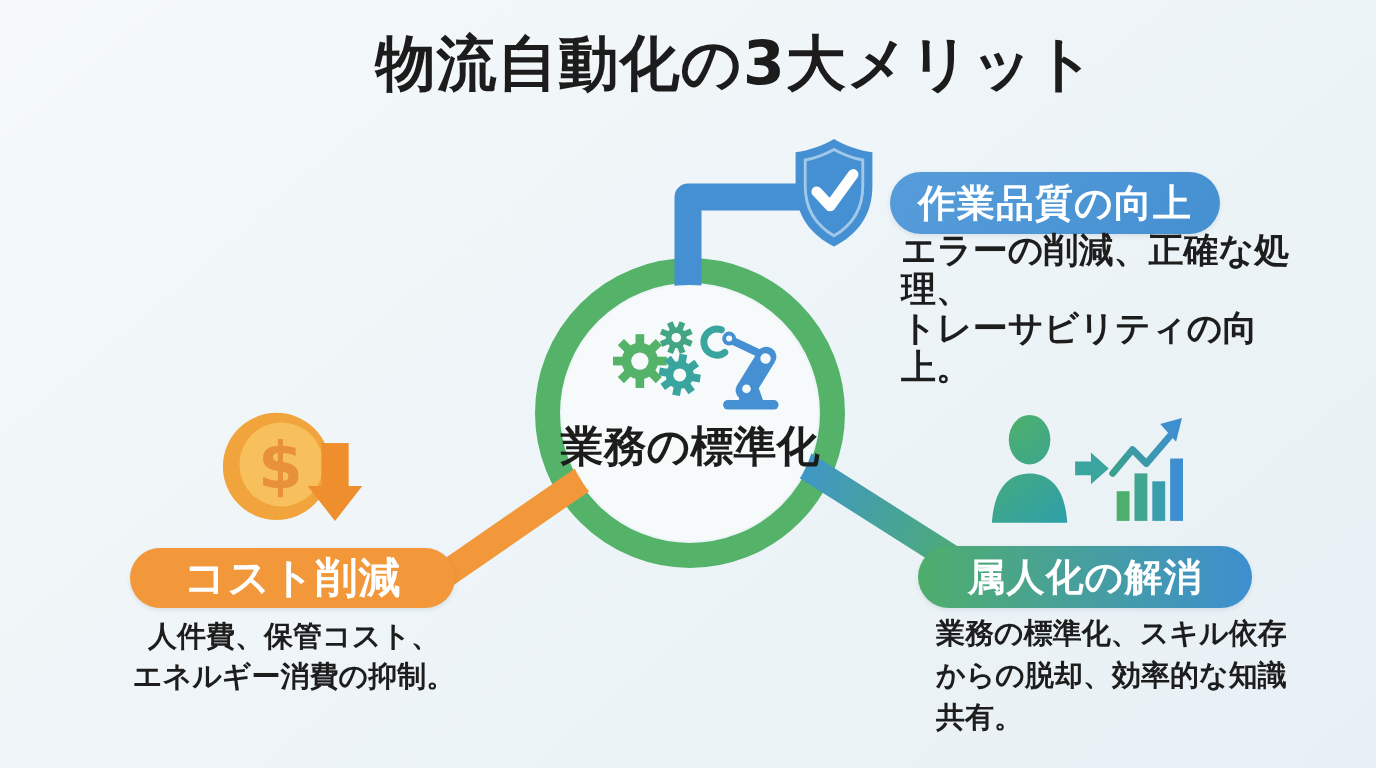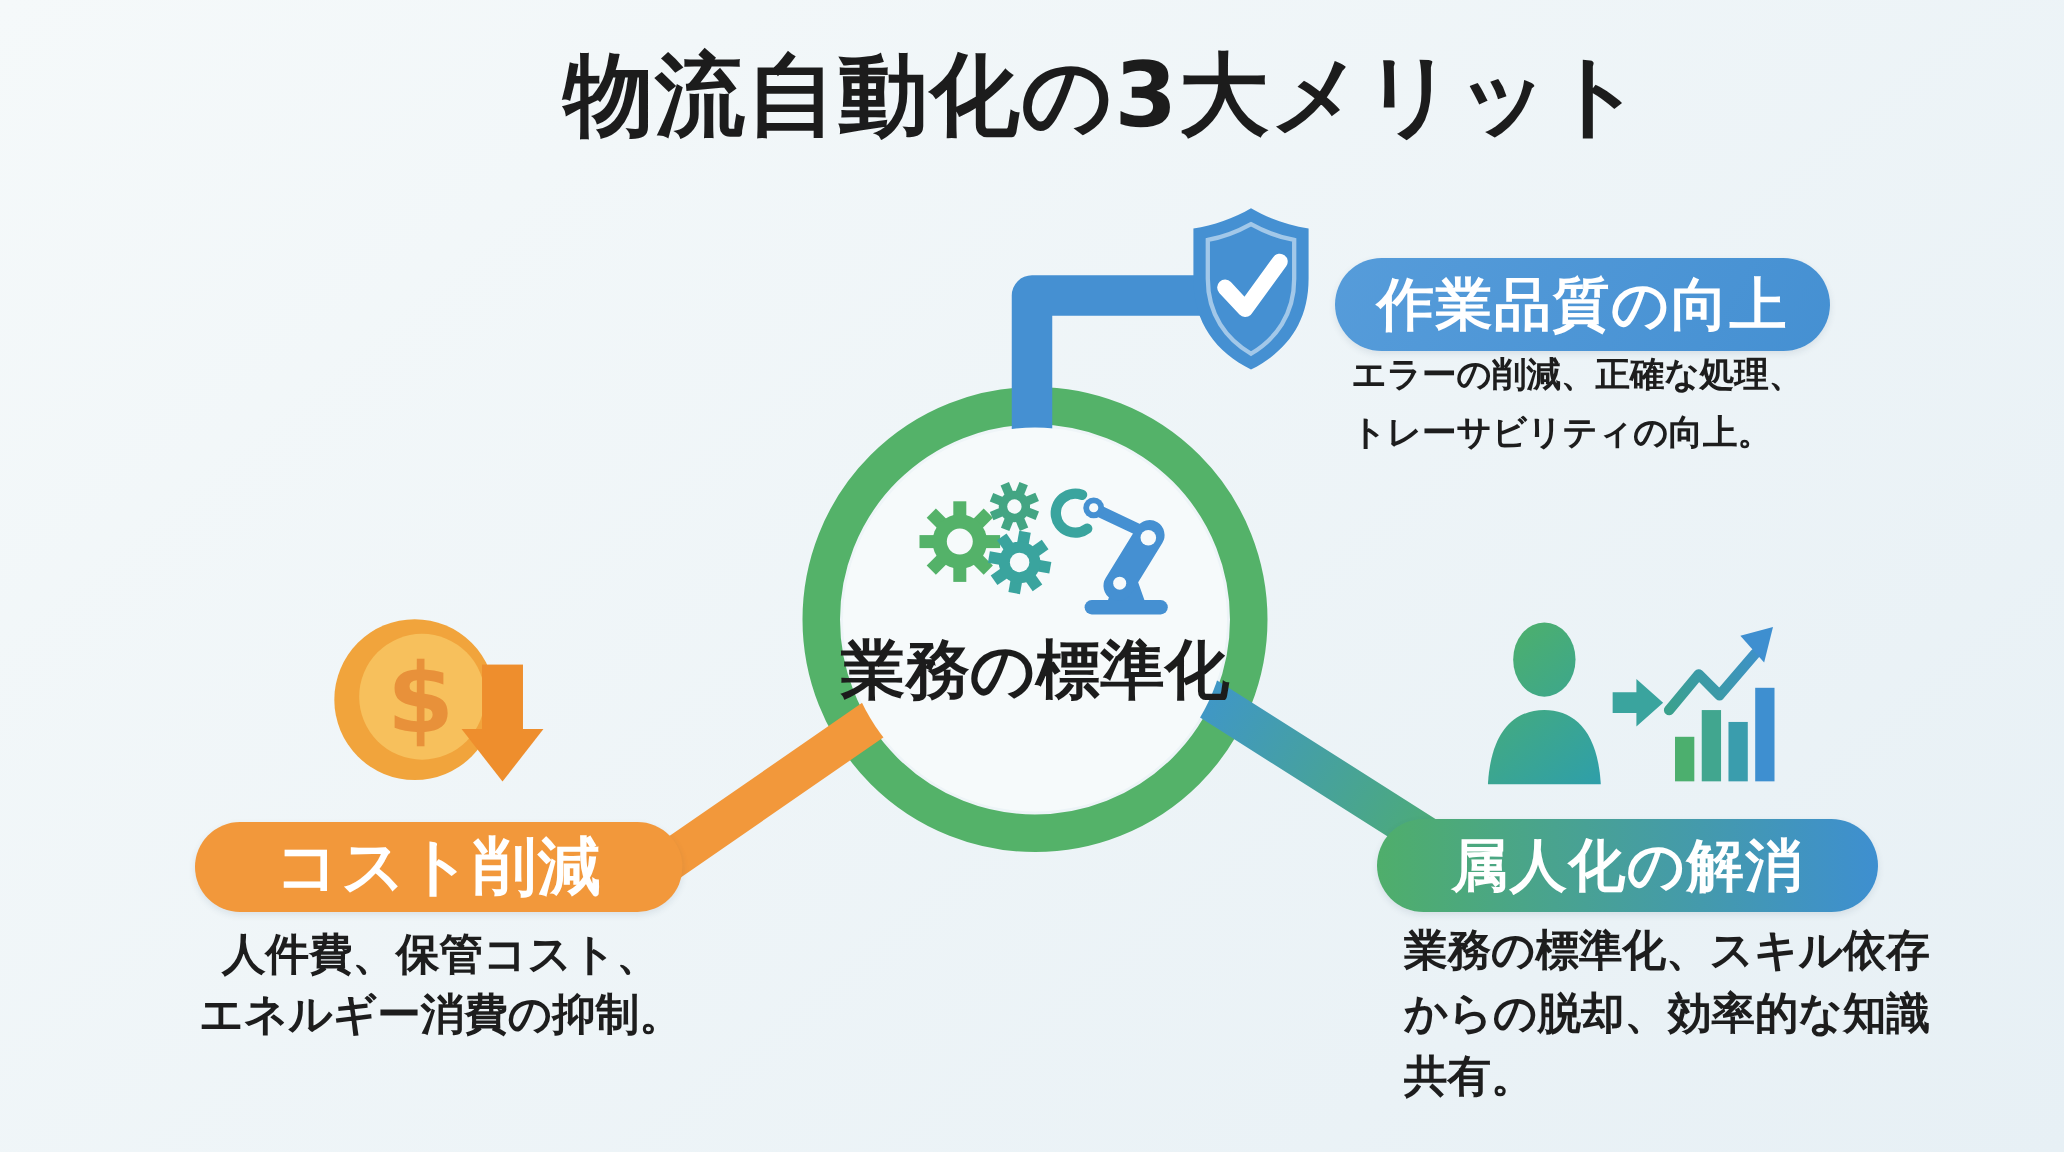--- a/index.html
+++ b/index.html
@@ -43,21 +43,21 @@
     color:var(--pill_text); font-weight:800; border-radius:999px;
     box-shadow:0 2px 5px rgba(30,60,90,.10); letter-spacing:1px;
   }
   .pill-quality{left:890px; top:144px; width:330px; height:62px;
     background:linear-gradient(120deg,#569CDA,var(--pill_quality_bg)); font-size:38px;margin-top:28px;}
   .pill-cost{left:130px; top:548px; width:325px; height:60px;
     background:var(--pill_cost_bg); font-size:42px;}
   .pill-deskilling{left:918px; top:546px; width:334px; height:62px;
     background:linear-gradient(90deg,var(--pill_deskilling_from),var(--pill_deskilling_to)); font-size:38px;}
   .desc{position:absolute; color:var(--body_text); font-weight:700;}
-  .desc-quality{left:901px; top:231px; width:420px; font-size:23px; line-height:39px;}
+  .desc-quality{left:901px; top:231px; width:420px; font-size:35px; line-height:39px;}
   .desc-cost{left:118px; top:616px; width:352px; font-size:29px; line-height:40px; text-align:center;}
   .desc-deskilling{left:936px; top:612px; width:370px; font-size:29px; line-height:42px;}
   .icon-shield{position:absolute; left:786px; top:136px; width:96px;}
   .icon-coin{position:absolute; left:218px; top:406px; width:156px;}
   .icon-person{position:absolute; left:986px; top:412px; width:198px;}
 </style>
 </head>
 <body>
 
 <div class="canvas">

